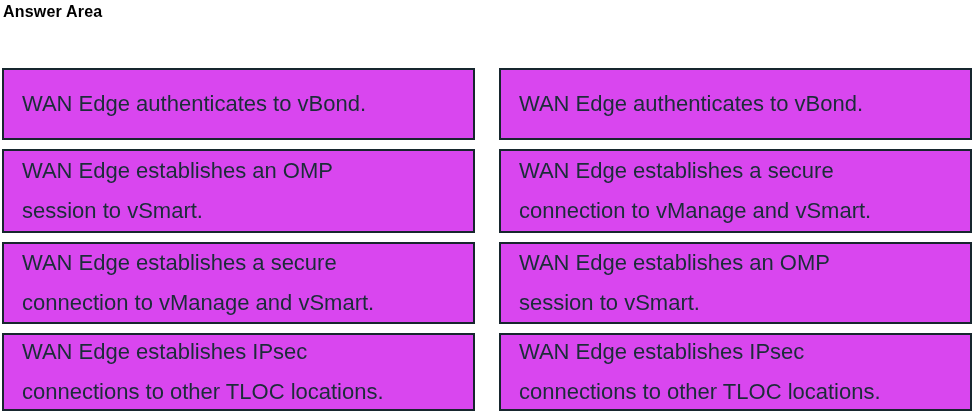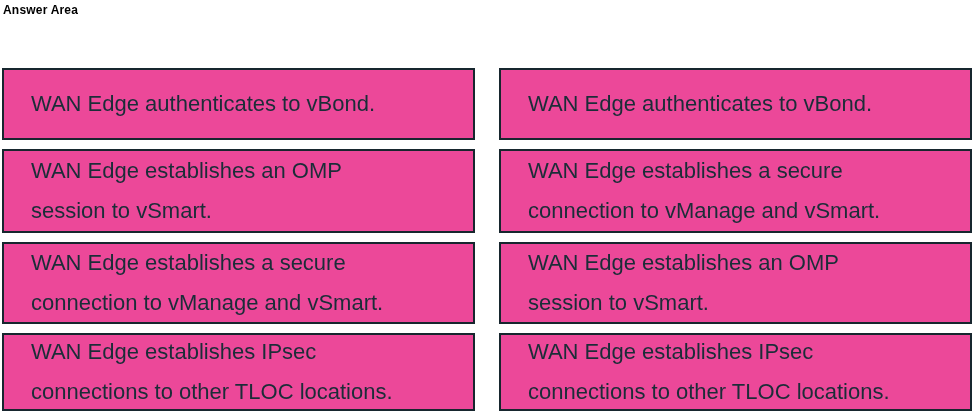--- a/index.html
+++ b/index.html
@@ -8,46 +8,46 @@
     height: 413px;
     background: #ffffff;
     font-family: "Liberation Sans", sans-serif;
     position: relative;
     overflow: hidden;
   }
   .page-title {
     position: absolute;
     left: 3px;
     top: 3px;
-    font-size: 12px;
+    font-size: 16px;
     font-weight: 700;
     color: #000000;
     letter-spacing: 0.2px;
   }
   .answer-grid {
     position: absolute;
     left: 2px;
     top: 68px;
     display: grid;
     grid-template-columns: 473px 473px;
     grid-template-rows: 72px 84px 82px 78px;
     column-gap: 24px;
     row-gap: 9px;
   }
   .box {
     box-sizing: border-box;
-    background: #ec4899;
+    background: #d946ef;
     border: 2px solid #17262e;
     color: #1b2d38;
     font-size: 22px;
     line-height: 40px;
     display: flex;
     flex-direction: column;
     justify-content: center;
-    padding: 0 10px 0 27px;
+    padding: 0 10px 0 18px;
     overflow: hidden;
     cursor: default;
   }
   .box .line {
     display: block;
     white-space: nowrap;
   }
 </style>
 </head>
 <body>

